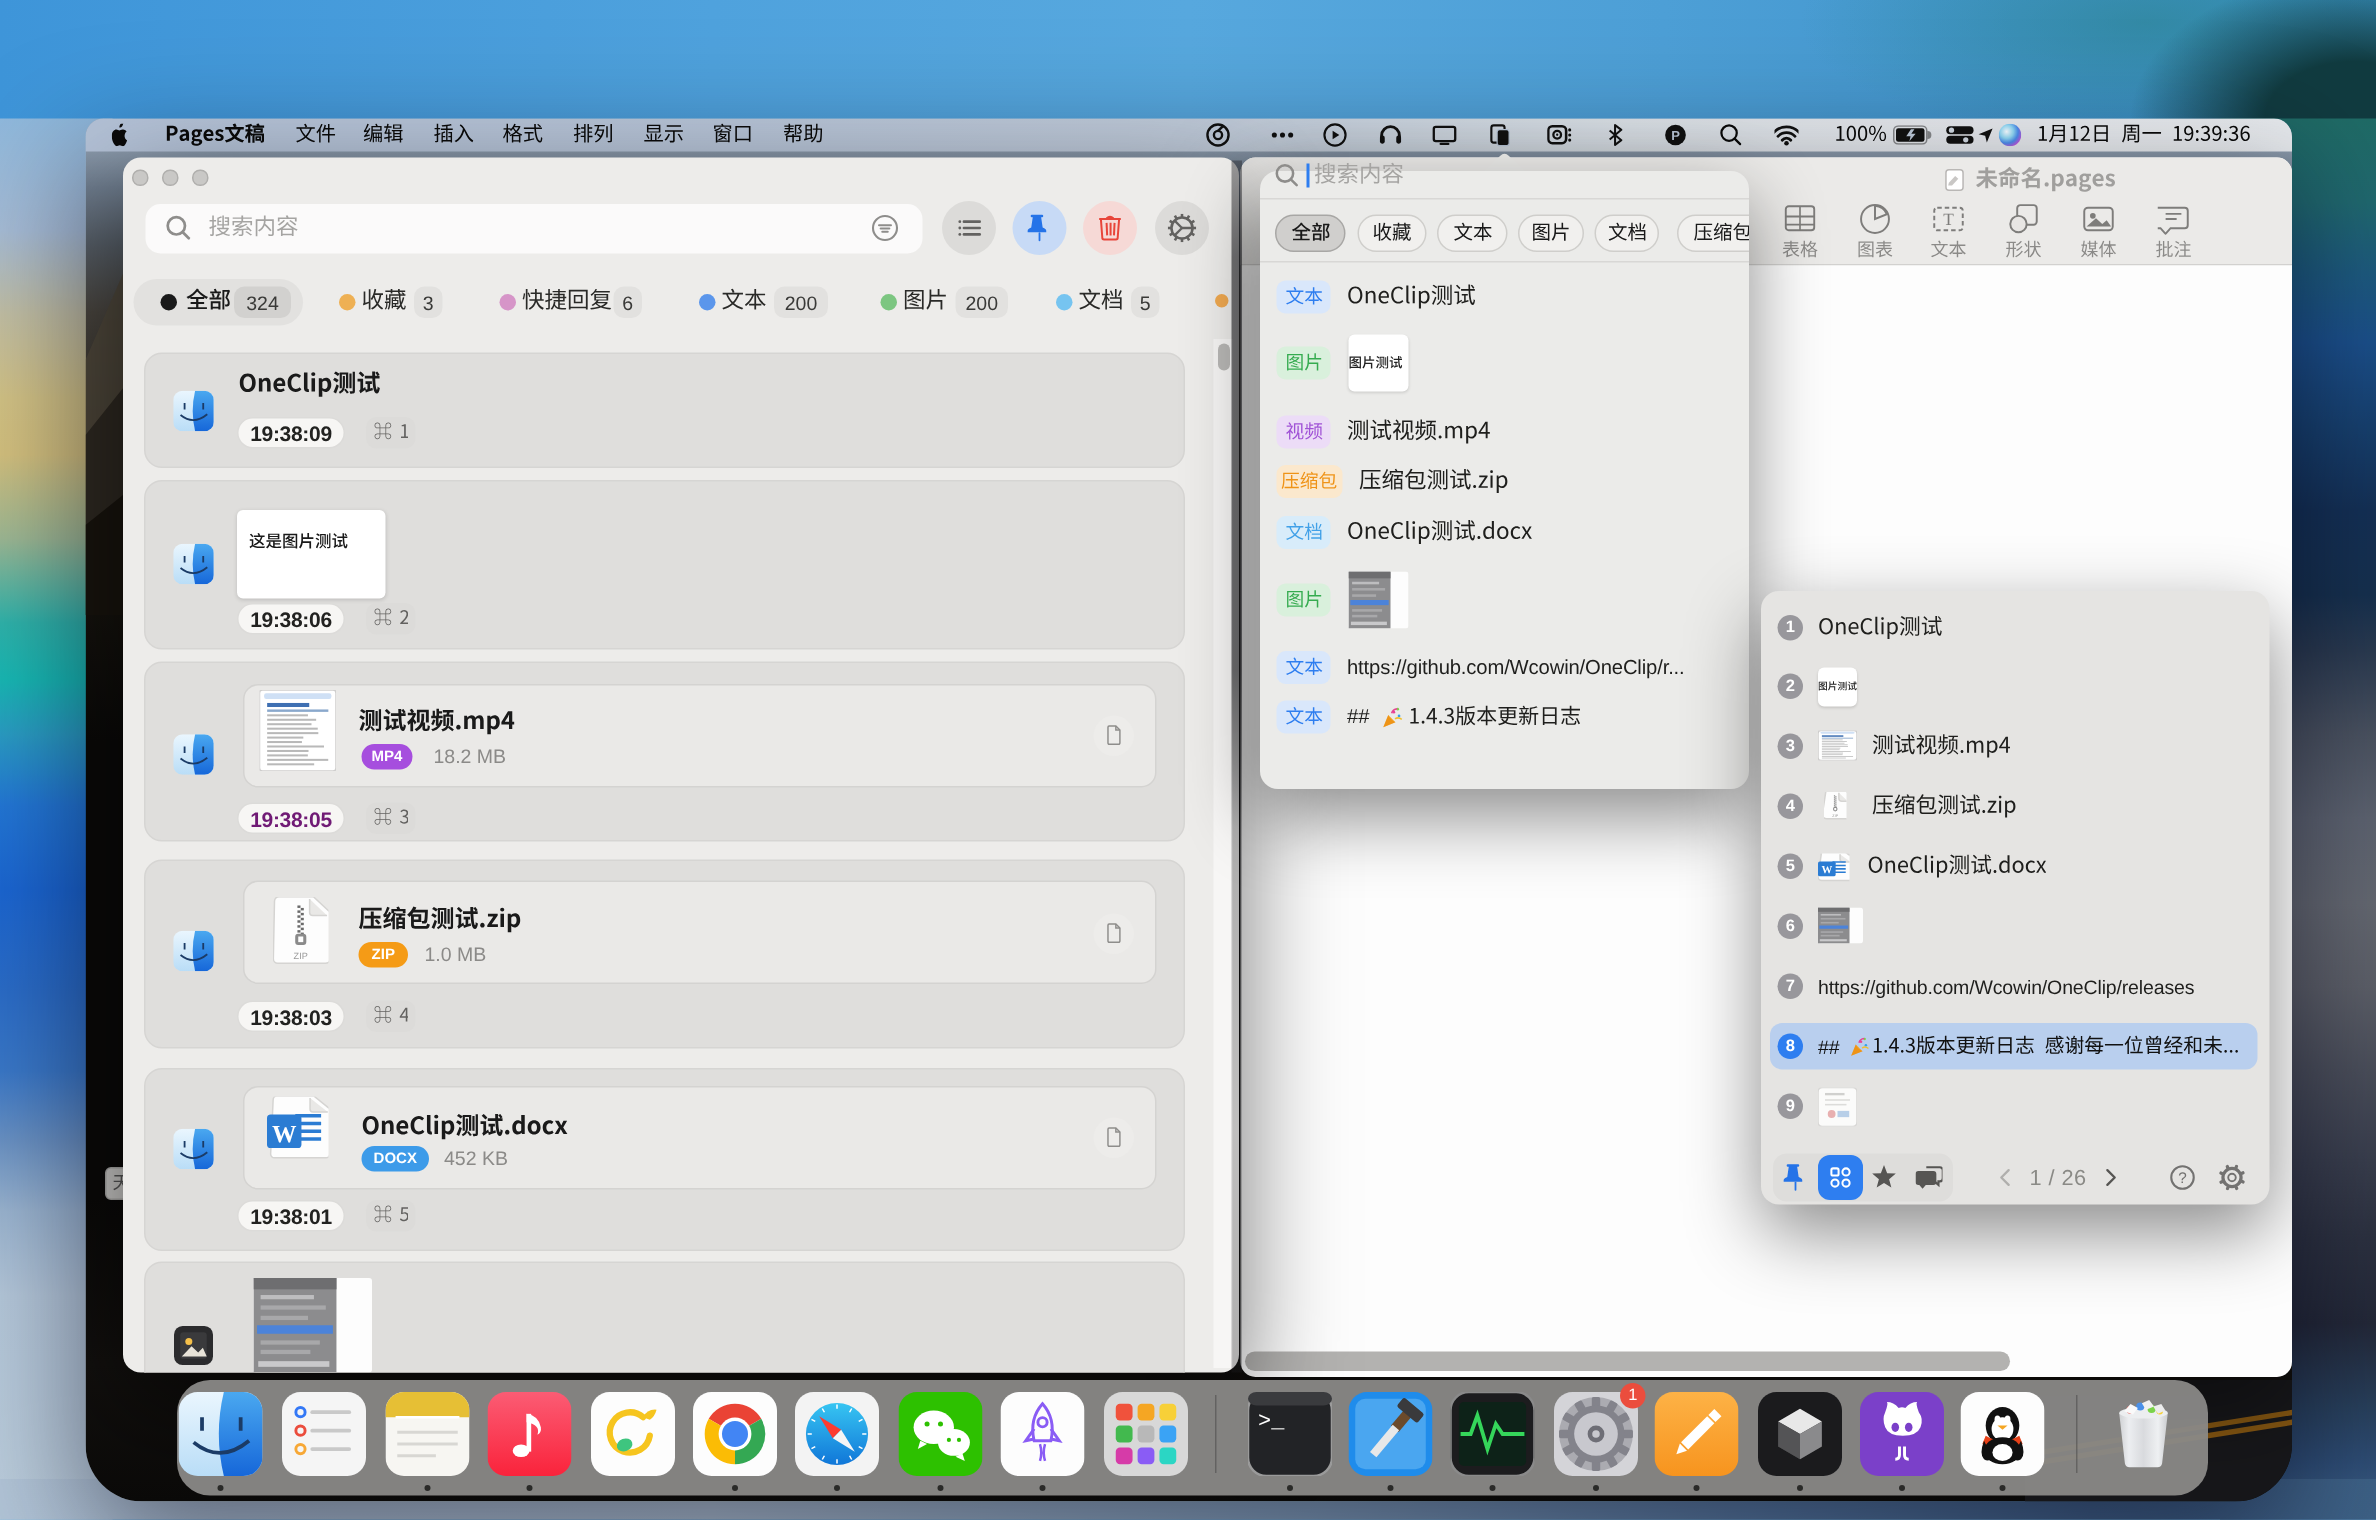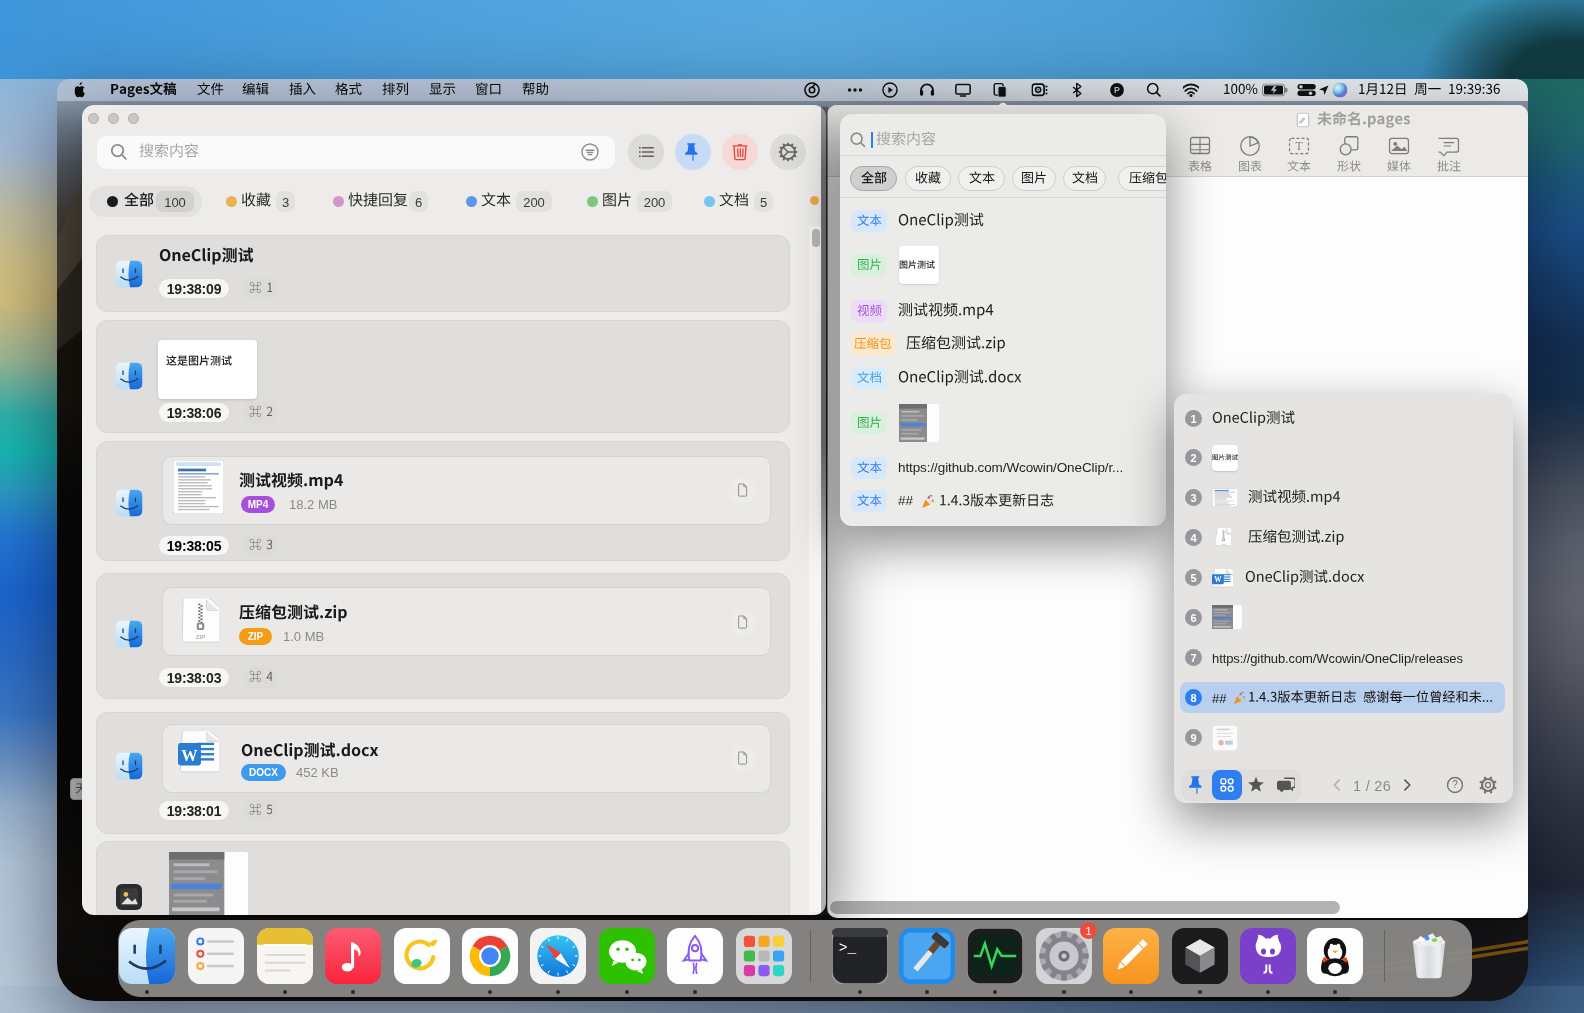--- a/index.html
+++ b/index.html
@@ -363,21 +363,21 @@
             </svg></div>
           <div style="position:absolute;left:89px;top:186px;width:113px;height:31px;border-radius:16px;background:#e2e1df;"></div>
           <div style="position:absolute;left:106.5px;top:196px;width:11px;height:11px;border-radius:50%;background:#1a1a1a;"></div>
           <div style="left:124px;top:192.3px;position:absolute;line-height:0;"><svg width="30" height="18" viewBox="0 0 30 18">
               <g transform="matrix(0.0150,0,0,-0.0150,0,13.2)" fill="#1a1a1a">
                 <path transform="translate(0)" d="M487 855C386 697 204 557 21 478C46 457 73 424 87 400C124 418 160 438 196 460V394H450V256H205V173H450V27H76V-58H930V27H550V173H806V256H550V394H810V459C845 437 880 416 917 395C930 423 958 456 981 476C819 555 675 652 553 789L571 815ZM225 479C327 546 422 628 500 720C588 622 679 546 780 479Z"></path>
                 <path transform="translate(1000)" d="M619 793V-81H703V708H843C817 631 781 525 748 446C832 360 855 286 855 227C856 193 849 164 831 153C820 147 806 144 792 143C774 142 749 142 723 145C738 119 746 81 747 56C776 55 806 55 829 58C854 61 876 68 894 80C928 104 942 153 942 217C942 285 924 364 838 457C878 547 923 662 957 756L892 797L878 793ZM237 826C250 797 264 761 274 730H75V644H418C403 589 376 513 351 460H204L276 480C266 525 241 591 213 642L132 621C156 570 181 505 189 460H47V374H574V460H442C465 508 490 569 512 623L422 644H552V730H374C362 765 341 812 323 850ZM100 291V-80H189V-33H438V-73H532V291ZM189 50V206H438V50Z"></path>
               </g>
             </svg></div>
           <div style="position:absolute;left:156px;top:191px;width:38px;height:21px;border-radius:7px;background:#d2d1cf;"></div>
-          <div style="position:absolute;left:175.0px;top:202px;transform:translate(-50%,-50%);font-family:'Liberation Sans',sans-serif;font-size:13px;font-weight:400;color:#3a3a38;letter-spacing:0;white-space:nowrap;line-height:1;">100</div>
+          <div style="position:absolute;left:175.0px;top:202px;transform:translate(-50%,-50%);font-family:'Liberation Sans',sans-serif;font-size:13px;font-weight:400;color:#3a3a38;letter-spacing:0;white-space:nowrap;line-height:1;">324</div>
           <div style="position:absolute;left:225.5px;top:196px;width:11px;height:11px;border-radius:50%;background:#eeb054;"></div>
           <div style="left:241px;top:192.3px;position:absolute;line-height:0;"><svg width="30" height="18" viewBox="0 0 30 18">
               <g transform="matrix(0.0150,0,0,-0.0150,0,13.2)" fill="#2a2a28">
                 <path transform="translate(0)" d="M588 574H805C784 447 751 338 703 248C651 340 611 446 583 559ZM577 840C548 666 495 502 409 401C426 386 453 353 463 338C493 375 519 418 543 466C574 361 613 264 662 180C604 96 527 30 426 -19C442 -35 466 -66 475 -81C570 -30 645 35 704 115C762 34 830 -31 912 -76C923 -57 947 -29 964 -15C878 27 806 95 747 178C811 285 853 416 881 574H956V645H611C628 703 643 765 654 828ZM92 100C111 116 141 130 324 197V-81H398V825H324V270L170 219V729H96V237C96 197 76 178 61 169C73 152 87 119 92 100Z"></path>
                 <path transform="translate(1000)" d="M834 471C817 384 792 304 760 233C746 313 735 413 730 533H952V598H888L914 619C895 644 852 676 816 696L771 662C799 645 831 620 852 598H728L727 663H699V706H942V770H699V840H625V770H372V840H298V770H60V706H298V636H372V706H625V634H659L660 598H227V422H144V593H86V328H144V360H227V321V277H41V213H97V169C97 107 88 17 34 -48C48 -56 69 -70 81 -80C143 -9 153 96 153 167V213H224C219 123 204 26 163 -50C179 -56 207 -71 219 -82C282 31 292 198 292 321V533H663C672 374 689 244 713 145C694 114 673 85 650 59V88H537V161H641V348H537V418H641V470H343V-24H399V36H629C603 9 574 -15 543 -36C560 -46 588 -69 599 -82C652 -42 698 7 738 62C772 -32 818 -81 873 -81C931 -81 956 -56 967 78C950 84 928 98 914 111C909 12 899 -14 878 -15C845 -15 810 33 783 132C836 224 875 334 902 459ZM482 88H399V161H482ZM482 348H399V418H482ZM399 299H585V211H399Z"></path>
               </g>
             </svg></div>
           <div style="position:absolute;left:276px;top:191px;width:19px;height:21px;border-radius:7px;background:#e2e1df;"></div>
           <div style="position:absolute;left:285.5px;top:202px;transform:translate(-50%,-50%);font-family:'Liberation Sans',sans-serif;font-size:13px;font-weight:400;color:#3a3a38;letter-spacing:0;white-space:nowrap;line-height:1;">3</div>
           <div style="position:absolute;left:332.5px;top:196px;width:11px;height:11px;border-radius:50%;background:#d695c8;"></div>
@@ -571,21 +571,21 @@
             </svg></div>
           <div style="position:absolute;left:241px;top:496px;width:34px;height:17px;border-radius:8.5px;background:#a64ede;"></div>
           <div style="position:absolute;left:258px;top:505px;transform:translate(-50%,-50%);font-family:'Liberation Sans',sans-serif;font-size:10px;font-weight:700;color:#fff;letter-spacing:0;white-space:nowrap;line-height:1;">MP4</div>
           <div style="position:absolute;left:289px;top:504px;transform:translateY(-50%);font-family:'Liberation Sans',sans-serif;font-size:13px;font-weight:400;color:#8b8a88;letter-spacing:0;white-space:nowrap;line-height:1;">18.2 MB</div>
           <div style="position:absolute;left:729px;top:476.5px;width:27px;height:27px;border-radius:50%;background:#edecea;"></div>
           <div style="position:absolute;left:742.5px;top:490px;transform:translate(-50%,-50%);line-height:0;"><svg width="15" height="15" viewBox="0 0 15 15">
               <path d="M3.9000000000000004 1.5 h4.5 l2.6999999999999997 2.6999999999999997 v8.7 a0.75 0.75 0 0 1 -0.75 0.75 h-6.45 a0.75 0.75 0 0 1 -0.75 -0.75 v-10.649999999999999 a0.75 0.75 0 0 1 0.75 -0.75 z" fill="none" stroke="#8e8d8b" stroke-width="0.9750000000000001"></path>
               <path d="M8.4 1.5 v2.6999999999999997 h2.6999999999999997" fill="none" stroke="#8e8d8b" stroke-width="0.9750000000000001"></path>
             </svg></div>
           <div style="position:absolute;left:158px;top:534.5px;width:72px;height:21px;border-radius:11px;background:#f7f6f4;border:1px solid #dcdbd9;"></div>
-          <div style="position:absolute;left:194px;top:545.5px;transform:translate(-50%,-50%);font-family:'Liberation Sans',sans-serif;font-size:14px;font-weight:600;color:#000000;letter-spacing:-0.2px;white-space:nowrap;line-height:1;">19:38:05</div>
+          <div style="position:absolute;left:194px;top:545.5px;transform:translate(-50%,-50%);font-family:'Liberation Sans',sans-serif;font-size:14px;font-weight:600;color:#701a75;letter-spacing:-0.2px;white-space:nowrap;line-height:1;">19:38:05</div>
           <div style="position:absolute;left:244px;top:534.5px;width:33px;height:21px;border-radius:7px;background:#dcdbd9;"></div>
           <div style="left:249.0px;top:537.8px;position:absolute;line-height:0;"><svg width="23" height="15" viewBox="0 0 23 15">
               <g transform="matrix(0.0125,0,0,-0.0125,0,11.0)" fill="#636260">
                 <path transform="translate(0)" d="M636 670C636 591 636 555 636 555C530 555 470 555 364 555C364 555 364 591 364 670C364 755 295 824 209 824C124 824 55 755 55 670C55 584 124 515 209 515C288 515 324 515 324 515C324 409 324 351 324 245C324 245 288 245 209 245C124 245 55 176 55 90C55 5 124 -64 209 -64C295 -64 364 5 364 90C364 169 364 205 364 205C470 205 530 205 636 205C636 205 636 169 636 90C636 5 705 -64 791 -64C876 -64 945 5 945 90C945 176 876 245 791 245C712 245 676 245 676 245C676 351 676 409 676 515C676 515 712 515 791 515C876 515 945 584 945 670C945 755 876 824 791 824C705 824 636 755 636 670ZM95 670C95 733 146 784 209 784C272 784 324 733 324 670C324 591 324 555 324 555C324 555 288 555 209 555C146 555 95 606 95 670ZM676 670C676 733 728 784 791 784C854 784 905 733 905 670C905 606 854 555 791 555C712 555 676 555 676 555C676 555 676 591 676 670ZM364 515H636C636 409 636 351 636 245C530 245 470 245 364 245C364 351 364 409 364 515ZM95 90C95 154 146 205 209 205C288 205 324 205 324 205C324 205 324 169 324 90C324 27 272 -24 209 -24C146 -24 95 27 95 90ZM791 205C854 205 905 154 905 90C905 27 854 -24 791 -24C728 -24 676 27 676 90C676 169 676 205 676 205C676 205 712 205 791 205Z"></path>
                 <path transform="translate(1380)" d="M263 -13C394 -13 499 65 499 196C499 297 430 361 344 382V387C422 414 474 474 474 563C474 679 384 746 260 746C176 746 111 709 56 659L105 601C147 643 198 672 257 672C334 672 381 626 381 556C381 477 330 416 178 416V346C348 346 406 288 406 199C406 115 345 63 257 63C174 63 119 103 76 147L29 88C77 35 149 -13 263 -13Z"></path>
               </g>
             </svg></div>
           <div style="position:absolute;left:96px;top:573px;width:694px;height:126px;border-radius:12px;background:#dfdedc;border:1px solid #d6d5d3;"></div>
           <div style="position:absolute;left:129px;top:634px;transform:translate(-50%,-50%);line-height:0;"><svg width="27" height="27" viewBox="0 0 27 27">
               <defs>
@@ -751,21 +751,21 @@
               <rect x="4.74" y="47.88" width="33.18" height="2.835" fill="#a8a8aa"></rect>
               <rect x="3.16" y="55.44" width="47.4" height="3.78" fill="#c9c9cb"></rect>
             </svg></div>
         </div>
       </div>
       <div style="position:absolute;left:821px;top:107px;width:7px;height:808px;background:linear-gradient(180deg,rgba(30,30,34,0.40) 0%,rgba(30,30,34,0.60) 8%,rgba(30,30,34,0.62) 42%,rgba(30,30,34,0.30) 55%,rgba(30,30,34,0.22) 80%,rgba(30,30,34,0.30) 100%);"></div>
       <svg class="a" style="left:989px;top:102px" width="28" height="13" viewBox="0 0 28 13">
         <path d="M0 13 L11 2 Q14 -1 17 2 L28 13 Z" fill="#ebebe9"></path>
       </svg>
       <div style="position:absolute;left:840px;top:114px;width:326px;height:412px;border-radius:12px;background:#ebebe9;box-shadow:0 18px 50px rgba(0,0,0,0.45);overflow:hidden;"></div>
-      <div style="position:absolute;left:840px;top:122px;width:326px;height:404px;border-radius:12px;overflow:hidden;">
+      <div style="position:absolute;left:840px;top:99px;width:326px;height:404px;border-radius:12px;overflow:hidden;">
         <div style="position:absolute;left:-840px;top:-114px;width:1584px;height:1013px;">
           <div style="position:absolute;left:858px;top:132px;transform:translate(-50%,-50%);line-height:0;"><svg width="17" height="17" viewBox="0 0 17 17">
               <circle cx="7.14" cy="7.14" r="5.44" fill="none" stroke="#8e8d8b" stroke-width="1.7"></circle>
               <line x1="11.05" y1="11.05" x2="14.96" y2="14.96" stroke="#8e8d8b" stroke-width="1.7" stroke-linecap="round"></line>
             </svg></div>
           <div style="position:absolute;left:871px;top:124px;width:2px;height:16px;background:#2e7ef0;"></div>
           <div style="left:876px;top:123.3px;position:absolute;line-height:0;"><svg width="60" height="18" viewBox="0 0 60 18">
               <g transform="matrix(0.0150,0,0,-0.0150,0,13.2)" fill="#a5a4a2">
                 <path transform="translate(0)" d="M166 840V638H46V568H166V354L39 309L59 238L166 279V13C166 0 161 -3 150 -3C138 -4 103 -4 64 -3C74 -24 83 -56 85 -75C144 -76 181 -73 205 -61C229 -48 237 -27 237 13V306L349 350L336 418L237 380V568H339V638H237V840ZM379 290V226H424L416 223C458 156 515 99 584 53C499 16 402 -7 304 -20C317 -36 331 -64 338 -82C449 -64 557 -34 651 12C730 -29 820 -59 917 -78C927 -59 946 -31 962 -16C875 -2 793 21 721 52C803 106 870 178 911 271L866 293L853 290H683V387H915V758H723V696H847V602H727V545H847V449H683V841H614V449H457V544H566V602H457V694C509 710 563 730 607 754L553 804C516 779 450 751 392 732V387H614V290ZM809 226C771 169 717 123 652 87C586 125 531 171 491 226Z"></path>
                 <path transform="translate(1000)" d="M633 104C718 58 825 -12 877 -58L938 -14C881 32 773 98 690 141ZM290 136C233 82 143 26 61 -11C78 -23 106 -47 119 -61C198 -20 294 46 358 109ZM194 319C211 326 237 329 421 341C339 302 269 272 237 260C179 236 135 222 102 219C109 200 119 166 122 153C148 162 187 166 479 185V10C479 -2 475 -6 458 -6C443 -8 389 -8 327 -6C339 -26 351 -54 355 -75C428 -75 479 -75 510 -63C543 -52 552 -32 552 8V189L797 204C824 176 848 148 864 126L922 166C879 221 789 304 718 362L665 328C691 306 719 281 746 255L309 232C450 285 592 352 727 434L673 480C629 451 581 424 532 398L309 385C378 419 447 460 510 505L480 528H862V405H936V593H539V686H923V752H539V841H461V752H76V686H461V593H66V405H137V528H434C363 473 274 425 246 411C218 396 193 387 174 385C181 367 191 333 194 319Z"></path>

